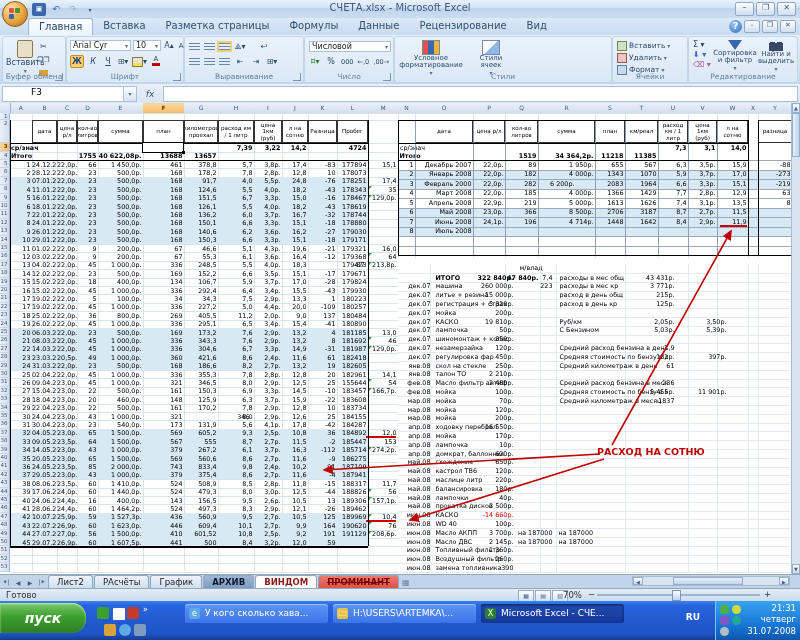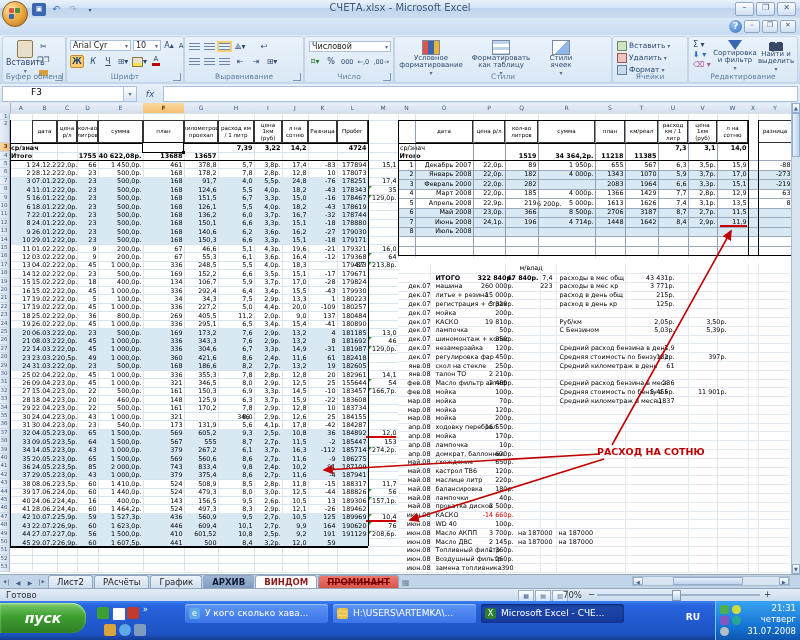--- a/index.html
+++ b/index.html
@@ -109,20 +109,29 @@
   </div>
   <div id="win-title">СЧЕТА.xlsx - Microsoft Excel</div>
   <div class="winbtns">
     <span class="winbtn">–</span>
     <span class="winbtn">❐</span>
     <span class="winbtn">✕</span>
   </div>
 </div>
 
 <div id="tabrow">
+  <div id="ribbon-tabs">
+      <span class="rtab active">Главная</span>
+      <span class="rtab">Вставка</span>
+      <span class="rtab">Разметка страницы</span>
+      <span class="rtab">Формулы</span>
+      <span class="rtab">Данные</span>
+      <span class="rtab">Рецензирование</span>
+      <span class="rtab">Вид</span>
+    </div>
   <div id="helpgrp">
     <span id="help-btn">?</span>
     <span class="winbtn sm">–</span>
     <span class="winbtn sm">❐</span>
     <span class="winbtn sm">✕</span>
   </div>
 </div>
 
 <div id="ribbon">
 
@@ -202,25 +211,20 @@
     </div>
     <div class="gtitle">Число</div>
     <div class="launcher"></div>
   </div>
 
   <div class="group" style="left:394px;width:216px;">
     <div style="position:absolute;left:4px;top:3px;display:flex;gap:6px;">
       <div class="stybtn">
         <span style="width:16px;height:13px;background:linear-gradient(90deg,#E2524B 33%,#3A66B0 33% 66%,#E8B43A 66%);border:1px solid #7A8AA0;display:block;"></span>
         <span>Условное форматирование</span>
-          <span class="car">▾</span>
-      </div>
-      <div class="stybtn">
-        <span style="width:16px;height:13px;background:repeating-linear-gradient(#BCD4EE 0 3px,#fff 3px 6px);border:1px solid #7A8AA0;display:block;"></span>
-        <span>Форматировать как таблицу</span>
           <span class="car">▾</span>
       </div>
       <div class="stybtn" style="width:44px;">
         <span style="width:16px;height:13px;background:linear-gradient(135deg,#fff 50%,#8FB8E8 50%);border:1px solid #7A8AA0;display:block;"></span>
         <span>Стили ячеек</span>
           <span class="car">▾</span>
       </div>
     </div>
     <div class="gtitle">Стили</div>
   </div>
@@ -1100,21 +1104,21 @@
       <div class="cell rgt" style="left: 625px; top: 66.5px; width: 33px; height: 9.5px;">1070</div>
       <div class="cell rgt" style="left: 658px; top: 66.5px; width: 30px; height: 9.5px;">5,9</div>
       <div class="cell rgt" style="left: 688px; top: 66.5px; width: 29px; height: 9.5px;">3,7р.</div>
       <div class="cell rgt" style="left: 717px; top: 66.5px; width: 31px; height: 9.5px;">17,0</div>
       <div class="cell rgt" style="left: 758px; top: 66.5px; width: 34px; height: 9.5px;">-273</div>
       <div class="thin" style="left: 398px; top: 76px; width: 394px; height: 0.6px; background: rgb(154, 169, 188);"></div>
       <div class="cell rgt" style="left: 398px; top: 76px; width: 17px; height: 9.5px;">3</div>
       <div class="cell rgt" style="left: 415px; top: 76px; width: 58px; height: 9.5px;">Февраль 2000</div>
       <div class="cell rgt" style="left: 473px; top: 76px; width: 32px; height: 9.5px;">22,0р.</div>
       <div class="cell rgt" style="left: 505px; top: 76px; width: 33px; height: 9.5px;">282</div>
-      <div class="cell rgt" style="left: 506px; top: 76px; width: 57px; height: 19px; margin-top: 20px;">6 200р.</div>
+      <div class="cell rgt" style="left: 519px; top: 76px; width: 57px; height: 19px;">6 200р.</div>
       <div class="cell rgt" style="left: 595px; top: 76px; width: 30px; height: 9.5px;">2083</div>
       <div class="cell rgt" style="left: 625px; top: 76px; width: 33px; height: 9.5px;">1964</div>
       <div class="cell rgt" style="left: 658px; top: 76px; width: 30px; height: 9.5px;">6,6</div>
       <div class="cell rgt" style="left: 688px; top: 76px; width: 29px; height: 9.5px;">3,3р.</div>
       <div class="cell rgt" style="left: 717px; top: 76px; width: 31px; height: 9.5px;">15,1</div>
       <div class="cell rgt" style="left: 758px; top: 76px; width: 34px; height: 9.5px;">-219</div>
       <div class="thin" style="left: 398px; top: 85.5px; width: 394px; height: 0.6px; background: rgb(154, 169, 188);"></div>
       <div class="cell rgt" style="left: 398px; top: 85.5px; width: 17px; height: 9.5px;">4</div>
       <div class="cell rgt" style="left: 415px; top: 85.5px; width: 58px; height: 9.5px;">Март 2008</div>
       <div class="cell rgt" style="left: 473px; top: 85.5px; width: 32px; height: 9.5px;">22,0р.</div>

